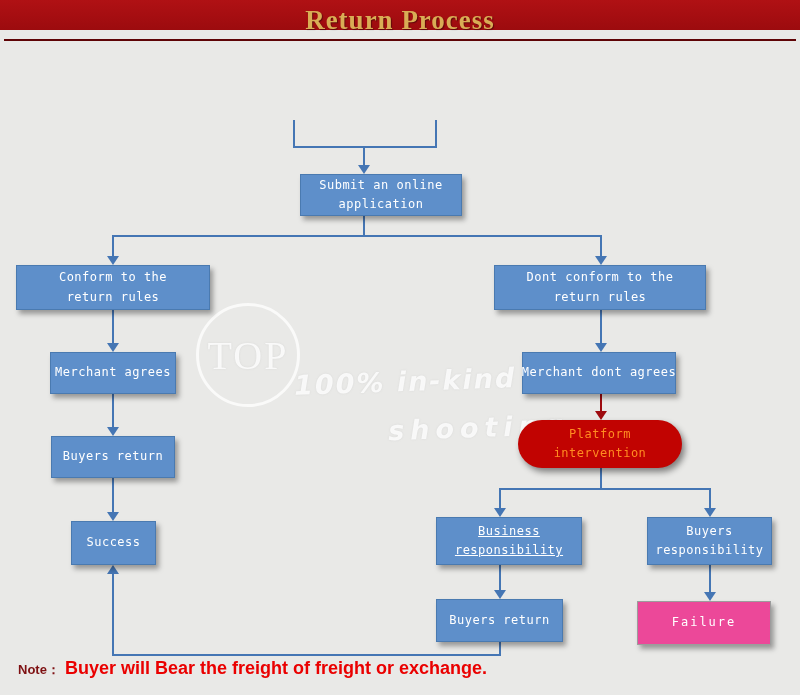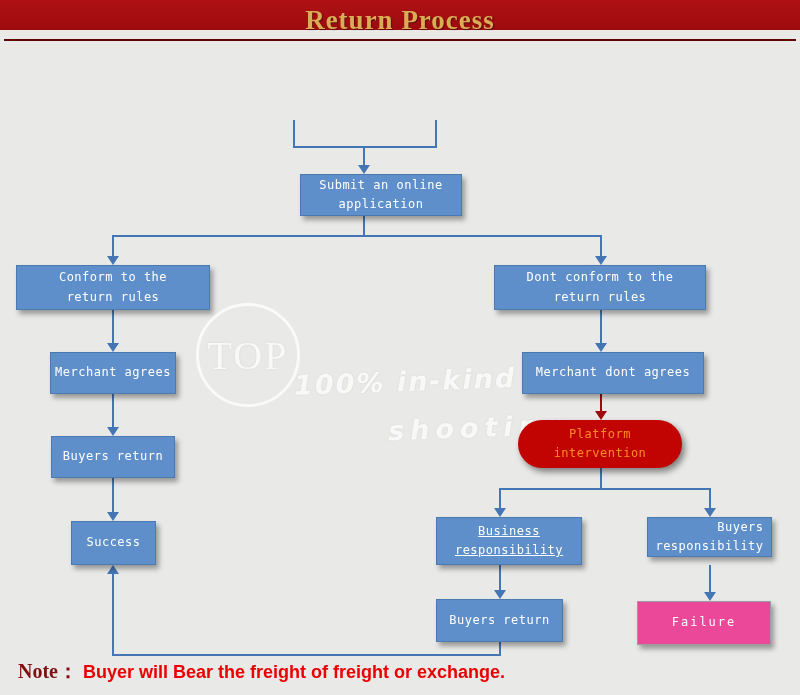--- a/index.html
+++ b/index.html
@@ -46,21 +46,21 @@
                display:flex; align-items:center; justify-content:center;
                font-family:"Liberation Serif", serif; font-size:40px; letter-spacing:2px; }
   .wm-text { font-family:"DejaVu Sans", sans-serif; font-weight:bold; font-style:italic;
              transform:rotate(-2deg); }
   .wm-line1 { left:294px; top:366px; font-size:27px; letter-spacing:2px; }
   .wm-line2 { left:388px; top:412px; font-size:27px; letter-spacing:6px; }
 
   
   .note { position:absolute; left:18px; top:658px; z-index:4; font-weight:bold;
           white-space:pre; }
-  .note-prefix { font-family:Liberation Serif, serif; color:#7e1012; font-size:20px; }
+  .note-prefix { font-family:Liberation Sans, sans-serif; color:#7e1012; font-size:13px; }
   .note-text { font-family:"Liberation Sans", sans-serif; color:#ea0000; font-size:18px; }
 </style>
 </head>
 <body>
 
 <div class="canvas">
 
   <div class="header">
     <div class="header-title">Return Process</div>
     <div class="header-rule"></div>
@@ -70,28 +70,28 @@
   <div class="wm wm-text wm-line1">100% in-kind</div>
   <div class="wm wm-text wm-line2">shooting</div>
 
   <div class="box" style="left:284px; top:174px; width:162px; height:42px;margin-left:16px;">Submit an online
 application</div>
   <div class="box" style="left:16px; top:265px; width:194px; height:45px;">Conform to the
 return rules</div>
   <div class="box" style="left:494px; top:265px; width:212px; height:45px;">Dont conform to the
 return rules</div>
   <div class="box" style="left:50px; top:352px; width:126px; height:42px;">Merchant agrees</div>
-  <div class="box" style="left:522px; top:352px; width:182px; height:42px;">Merchant dont agrees</div>
+  <div class="box" style="left:522px; top:352px; width:154px; height:42px;">Merchant dont agrees</div>
   <div class="box" style="left:51px; top:436px; width:124px; height:42px;">Buyers return</div>
   <div class="box ellipse" style="left:518px; top:420px; width:164px; height:48px;">Platform
 intervention</div>
   <div class="box" style="left:71px; top:521px; width:85px; height:44px;">Success</div>
   <div class="box" style="left:436px; top:517px; width:146px; height:48px;text-decoration:underline;">Business
 responsibility</div>
-  <div class="box" style="left:647px; top:517px; width:125px; height:40px;text-align:right;">Buyers
+  <div class="box" style="left:647px; top:517px; width:125px; height:48px;">Buyers
 responsibility</div>
   <div class="box" style="left:436px; top:599px; width:127px; height:43px;">Buyers return</div>
   <div class="box gray" style="left:637px; top:601px; width:134px; height:44px;">Failure</div>
 
   <div class="vline" style="left:293px; top:120px; height:28px;"></div>
   <div class="vline" style="left:435px; top:120px; height:28px;"></div>
   <div class="hline" style="left:293px; top:146px; width:144px;"></div>
   <div class="vline" style="left:363px; top:146px; height:20px;"></div>
   <div class="arr arr-down" style="left:358px; top:165px;"></div>
 

